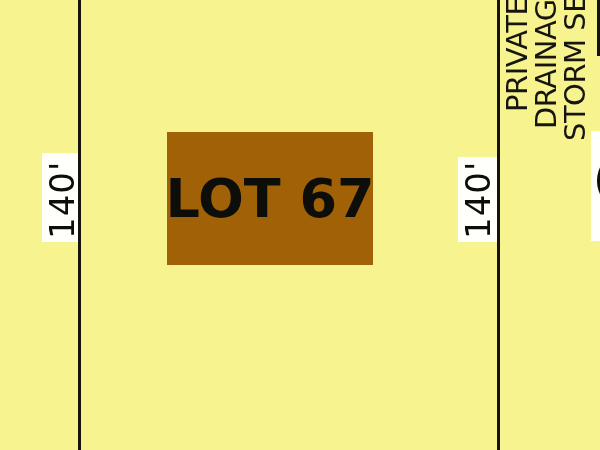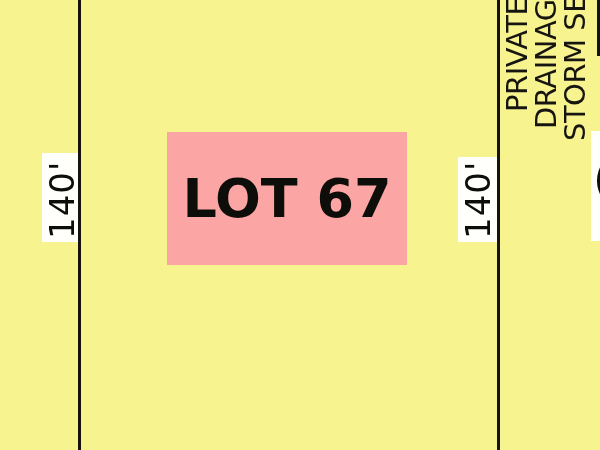--- a/index.html
+++ b/index.html
@@ -22,23 +22,23 @@
     z-index: 1;
   }
   #left-line  { left: 78px; }
   #right-line { left: 497px; }
 
   
   #lot-box {
     position: absolute;
     left: 167px;
     top: 132px;
-    width: 240px;
+    width: 206px;
     height: 133px;
-    background: #fca5a5;
+    background: #a16207;
     z-index: 2;
     display: flex;
     flex-direction: column;
     align-items: center;
     justify-content: center;
   }
   #lot-number {
     font-weight: bold;
     font-size: 54px;
     line-height: 1.02;

